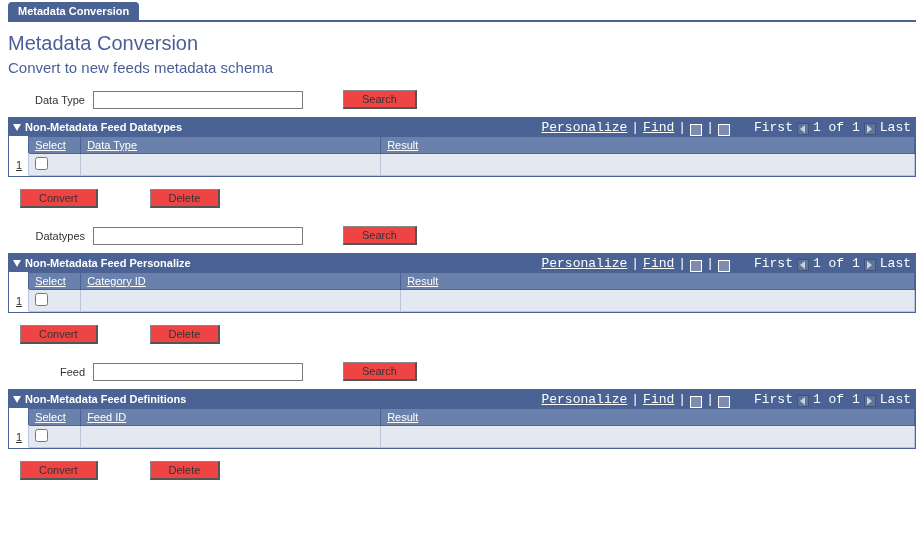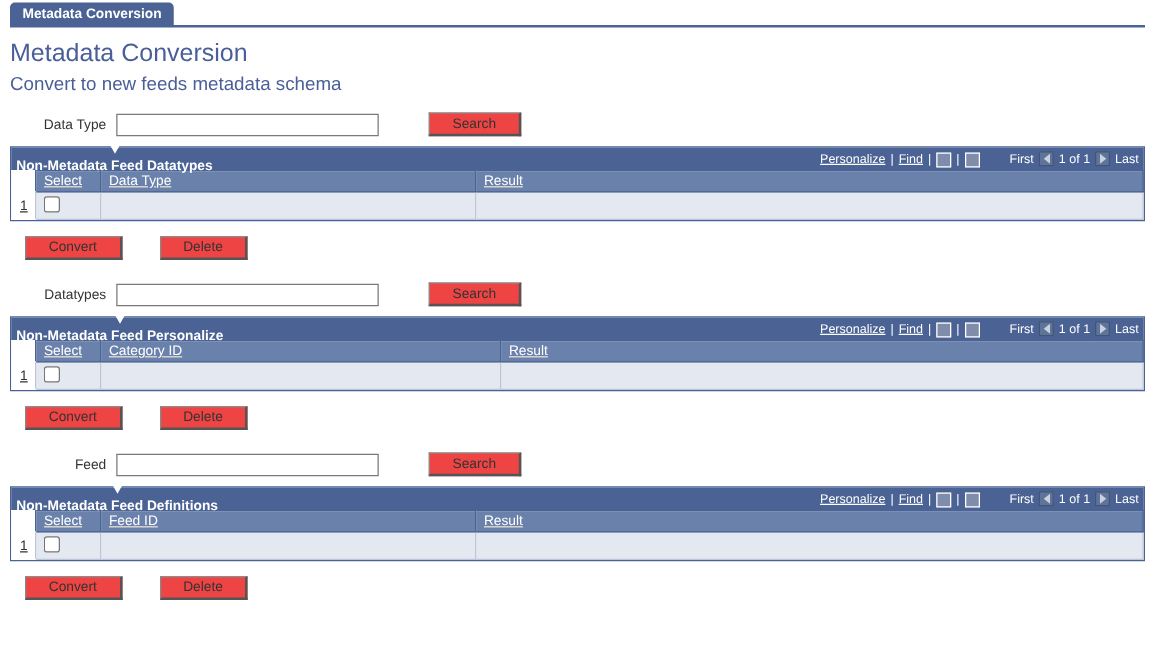--- a/index.html
+++ b/index.html
@@ -63,56 +63,56 @@
       border-right: 2px solid #555;
       color: #333;
       font-size: 11px;
       padding: 2px 18px;
       cursor: pointer;
       font-family: Arial, sans-serif;
     }
     .btn.search-btn { margin-left: 40px; }
     .btn-row {
       display: flex;
-      gap: 30px;
+      gap: 52px;
       margin: 12px 8px 18px 20px;
     }
     .grid-wrap {
       margin: 0 8px;
       border: 1px solid #4a6294;
     }
     .grid-header-bar {
       background: #4a6294;
       color: #fff;
       display: flex;
       align-items: center;
       justify-content: space-between;
       height: 18px;
       padding: 0 4px;
       font-size: 11px;
     }
     .grid-header-left {
       display: flex;
       align-items: center;
       gap: 4px;
-      flex-direction: column;
     }
     .tri {
       width: 0; height: 0;
       border-left: 4px solid transparent;
       border-right: 4px solid transparent;
       border-top: 7px solid #fff;
       display: inline-block;
     }
     .grid-title { font-weight: bold; }
     .grid-header-right {
       display: flex;
-      align-items: center;
+      align-items: flex-end;
       gap: 4px;
-      font-size: 10px;
+      font-size: 13px;
+      font-family: Liberation Mono, monospace;
     }
     .grid-header-right a { color: #fff; text-decoration: underline; cursor: pointer; }
     .grid-header-right .sep { color: #fff; }
     .grid-header-right .pager-txt { color: #fff; }
     .mini-icon {
       display: inline-block;
       width: 12px; height: 12px;
       background: #7f8dab;
       border: 1px solid #fff;
       position: relative;

